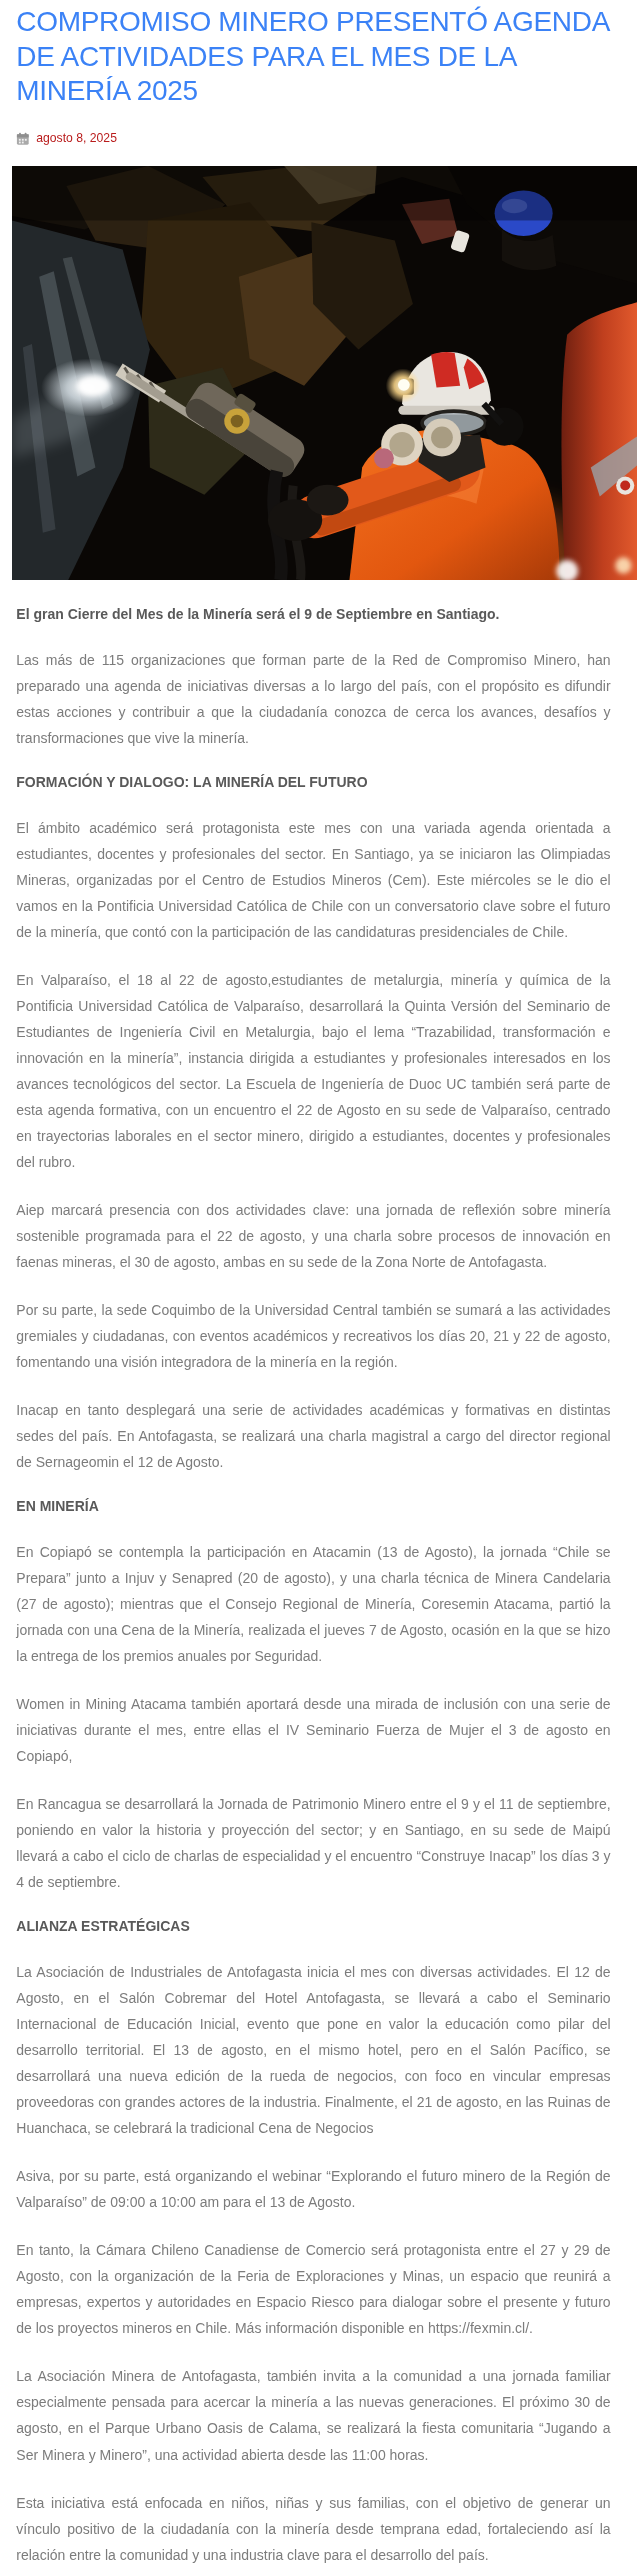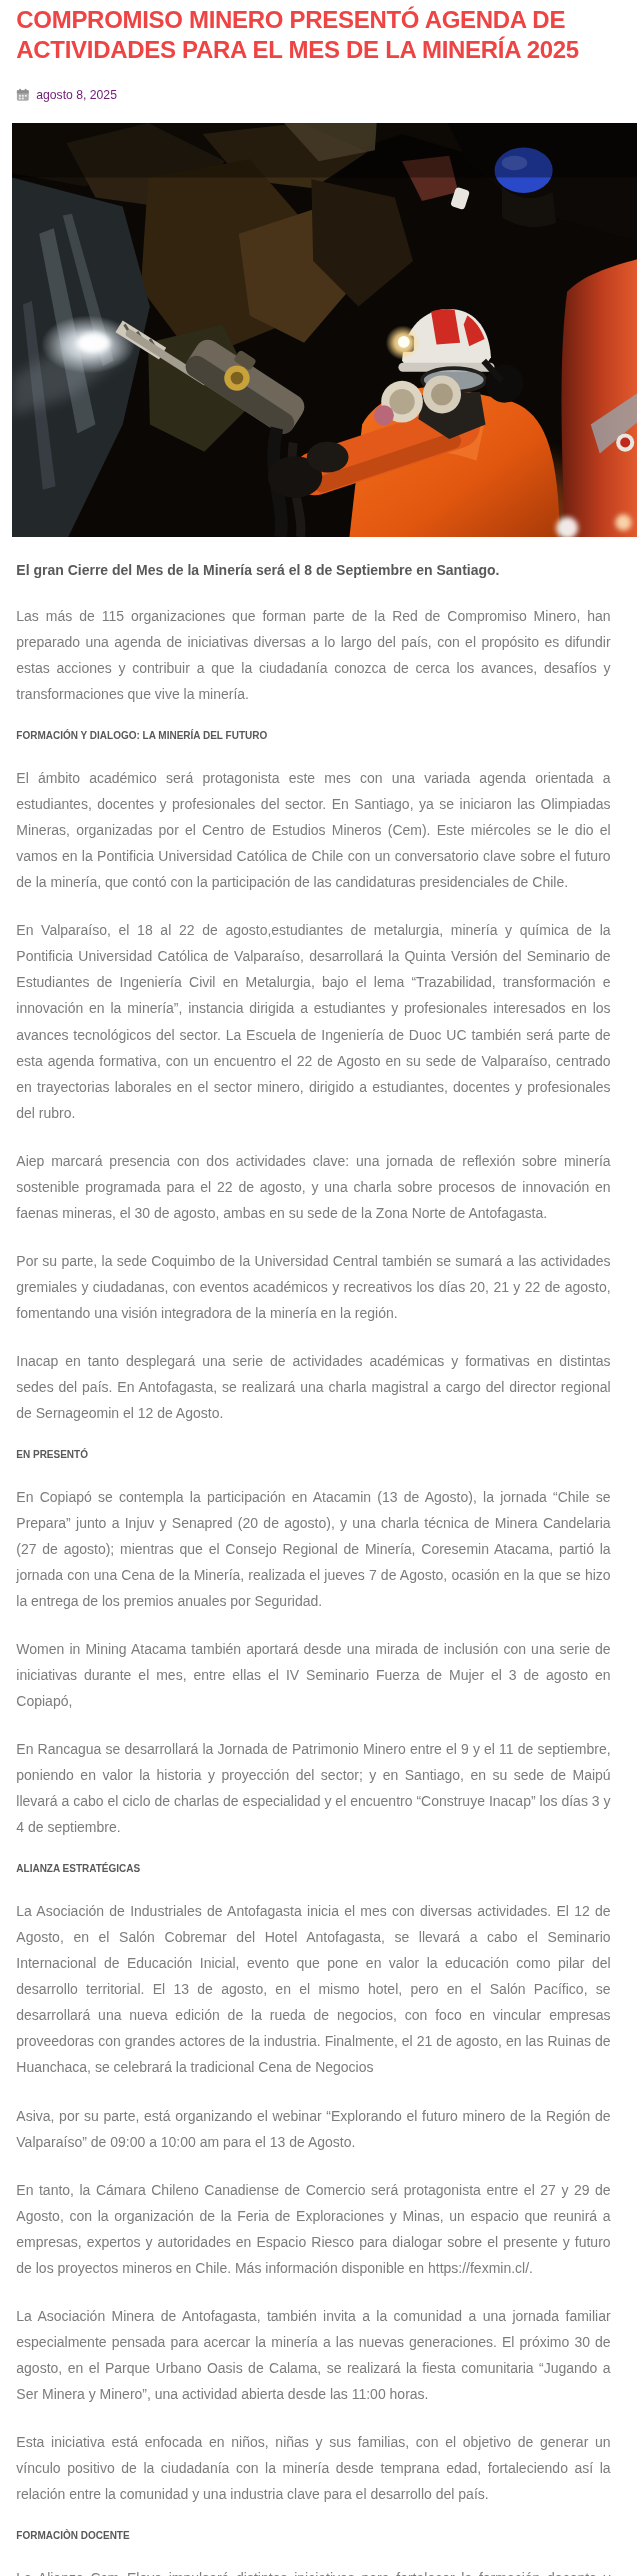--- a/index.html
+++ b/index.html
@@ -4,44 +4,44 @@
 <style>
   html,body{margin:0;padding:0;background:#ffffff;}
   body{
     width:642px;min-height:2576px;
     font-family:"Liberation Sans","DejaVu Sans",sans-serif;
     -webkit-font-smoothing:antialiased;
   }
   .article{padding:5.4px 15.4px 36px 16.3px;}
   .post-title{
     margin:0 0 23.6px 0;
-    color:#ef4444;
-    font-size:24px;line-height:1.22;font-weight:700;
+    color:#3b82f6;
+    font-size:28px;line-height:1.22;font-weight:400;
     letter-spacing:-0.3px;
   }
   .date-row{
-    display:flex;align-items:flex-start;gap:6.4px;
-    color:#701a75;font-size:12.2px;
+    display:flex;align-items:center;gap:6.4px;
+    color:#b91c1c;font-size:12.2px;
     margin:0 0 21px 0;
   }
   .date-row svg{display:block;}
   .photo-wrap{margin:1.8px 0 23.6px -4.5px;width:625px;height:414px;overflow:hidden;}
   .photo-wrap svg{display:block;width:625px;height:414px;}
   .caption{
     margin:0 0 22px 0;
     color:#595959;font-size:14px;font-weight:700;line-height:1.5;
   }
   p.body-par{
     margin:0 16px 22px 0;
     color:#7c7c7c;font-size:14px;line-height:1.86;
     text-align:justify;
   }
   h2.section-h{
     margin:1.8px 0 22px 0;
-    color:#595959;font-size:10px;font-weight:700;line-height:1.4;
+    color:#595959;font-size:14px;font-weight:700;line-height:1.4;
   }
 </style>
 </head>
 <body>
 
 <div class="article">
 
   <h1 class="post-title">COMPROMISO MINERO PRESENTÓ AGENDA DE ACTIVIDADES PARA EL MES DE LA MINERÍA 2025</h1>
 
   <div class="date-row">
@@ -172,30 +172,30 @@
       <circle cx="474" cy="299" r="12" fill="#a89c82"></circle>
       <circle cx="410" cy="322" r="11" fill="#b9687a"></circle>
 
       <circle cx="612" cy="446" r="12" fill="#ffffff" opacity="0.9" filter="url(#b3)"></circle>
       <circle cx="674" cy="440" r="9" fill="#ffe9c0" opacity="0.85" filter="url(#b3)"></circle>
 
       <rect width="689" height="60" fill="#000000" opacity="0.35"></rect>
     </svg>
   </div>
 
-  <p class="caption">El gran Cierre del Mes de la Minería será el 8 de Septiembre en Santiago.</p>
+  <p class="caption">El gran Cierre del Mes de la Minería será el 9 de Septiembre en Santiago.</p>
 
   <p class="body-par">Las más de 115 organizaciones que forman parte de la Red de Compromiso Minero, han preparado una agenda de iniciativas diversas a lo largo del país, con el propósito es difundir estas acciones y contribuir a que la ciudadanía conozca de cerca los avances, desafíos y transformaciones que vive la minería.</p>
   <h2 class="section-h">FORMACIÓN Y DIALOGO: LA MINERÍA DEL FUTURO</h2>
   <p class="body-par">El ámbito académico será protagonista este mes con una variada agenda orientada a estudiantes, docentes y profesionales del sector. En Santiago, ya se iniciaron las Olimpiadas Mineras, organizadas por el Centro de Estudios Mineros (Cem).  Este miércoles se le dio el vamos en la Pontificia Universidad Católica de Chile con un conversatorio clave sobre el futuro de la minería, que contó con la participación de las candidaturas presidenciales de Chile.</p>
   <p class="body-par">En Valparaíso, el 18 al 22 de agosto,estudiantes de metalurgia, minería y química de la Pontificia Universidad Católica de Valparaíso, desarrollará la Quinta Versión del Seminario de Estudiantes de Ingeniería Civil en Metalurgia, bajo el lema “Trazabilidad, transformación e innovación en la minería”, instancia dirigida a estudiantes y profesionales interesados en los avances tecnológicos del sector. La Escuela de Ingeniería de Duoc UC también será parte de esta agenda formativa, con un encuentro el 22 de Agosto en su sede de Valparaíso, centrado en trayectorias laborales en el sector minero, dirigido a estudiantes, docentes y profesionales del rubro.</p>
   <p class="body-par">Aiep marcará presencia con dos actividades clave: una jornada de reflexión sobre minería sostenible programada para el 22 de agosto, y una charla sobre procesos de innovación en faenas mineras, el 30 de agosto, ambas en su sede de la Zona Norte de Antofagasta.</p>
   <p class="body-par">Por su parte, la sede Coquimbo de la Universidad Central también se sumará a las actividades gremiales y ciudadanas, con eventos académicos y recreativos los días 20, 21 y 22 de agosto, fomentando una visión integradora de la minería en la región.</p>
   <p class="body-par">Inacap en tanto desplegará una serie de actividades académicas y formativas en distintas sedes del país. En Antofagasta, se realizará una charla magistral a cargo del director regional de Sernageomin el 12 de Agosto.</p>
-  <h2 class="section-h">EN PRESENTÓ</h2>
+  <h2 class="section-h">EN MINERÍA</h2>
   <p class="body-par">En Copiapó se contempla la participación en Atacamin (13 de Agosto), la jornada “Chile se Prepara” junto a Injuv y Senapred (20 de agosto), y una charla técnica de Minera Candelaria (27 de agosto); mientras que el Consejo Regional de Minería, Coresemin Atacama, partió la jornada con una Cena de la Minería, realizada el jueves 7 de Agosto, ocasión en la que se hizo la entrega de los premios anuales por Seguridad.</p>
   <p class="body-par">Women in Mining Atacama también aportará desde una mirada de inclusión con una serie de iniciativas durante el mes, entre ellas el IV Seminario Fuerza de Mujer el 3 de agosto en Copiapó,</p>
   <p class="body-par">En Rancagua se desarrollará la Jornada de Patrimonio Minero entre el 9 y el 11 de septiembre, poniendo en valor la historia y proyección del sector; y en Santiago, en su sede de Maipú llevará a cabo el ciclo de charlas de especialidad y el encuentro “Construye Inacap” los días 3 y 4 de septiembre.</p>
   <h2 class="section-h">ALIANZA ESTRATÉGICAS</h2>
   <p class="body-par">La Asociación de Industriales de Antofagasta inicia el mes con diversas actividades. El 12 de Agosto, en el Salón Cobremar del Hotel Antofagasta, se llevará a cabo el Seminario Internacional de Educación Inicial, evento que pone en valor la educación como pilar del desarrollo territorial.  El 13 de agosto, en el mismo hotel, pero en el Salón Pacífico, se desarrollará una nueva edición de la rueda de negocios, con foco en vincular empresas proveedoras con grandes actores de la industria. Finalmente, el 21 de agosto, en las Ruinas de Huanchaca, se celebrará la tradicional Cena de Negocios</p>
   <p class="body-par">Asiva, por su parte, está organizando el webinar “Explorando el futuro minero de la Región de Valparaíso” de 09:00 a 10:00 am para el 13 de Agosto.</p>
   <p class="body-par">En tanto, la Cámara Chileno Canadiense de Comercio será protagonista entre el 27 y 29 de Agosto, con la organización de la Feria de Exploraciones y Minas, un espacio que reunirá a empresas, expertos y autoridades en Espacio Riesco para dialogar sobre el presente y futuro de los proyectos mineros en Chile. Más información disponible en https://fexmin.cl/.</p>
   <p class="body-par">La Asociación Minera de Antofagasta, también invita a la comunidad a una jornada familiar especialmente pensada para acercar la minería a las nuevas generaciones. El próximo 30 de agosto, en el Parque Urbano Oasis de Calama, se realizará la fiesta comunitaria “Jugando a Ser Minera y Minero”, una actividad abierta desde las 11:00 horas.</p>
   <p class="body-par">Esta iniciativa está enfocada en niños, niñas y sus familias, con el objetivo de generar un vínculo positivo de la ciudadanía con la minería desde temprana edad, fortaleciendo así la relación entre la comunidad y una industria clave para el desarrollo del país.</p>
   <h2 class="section-h">FORMACIÒN DOCENTE</h2>

